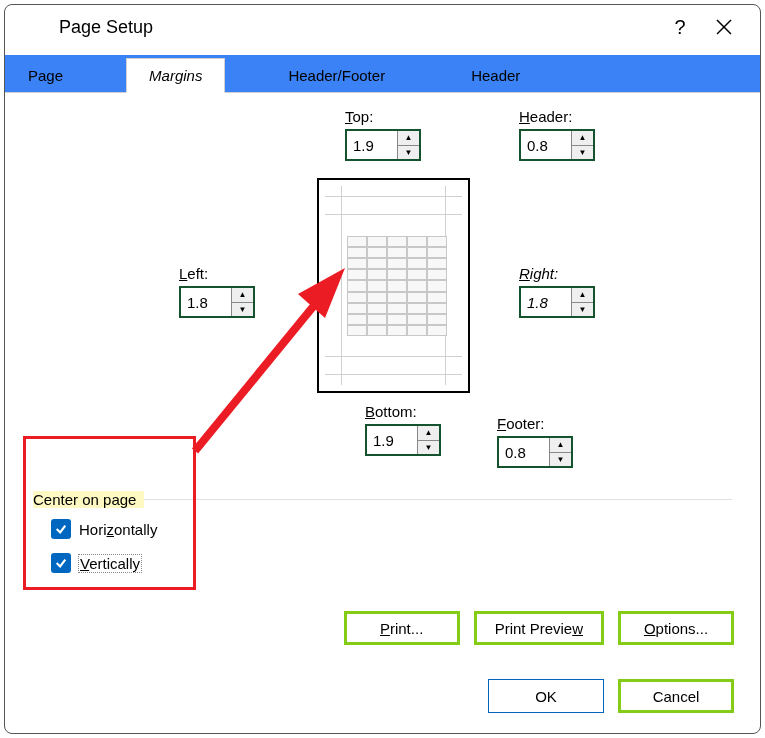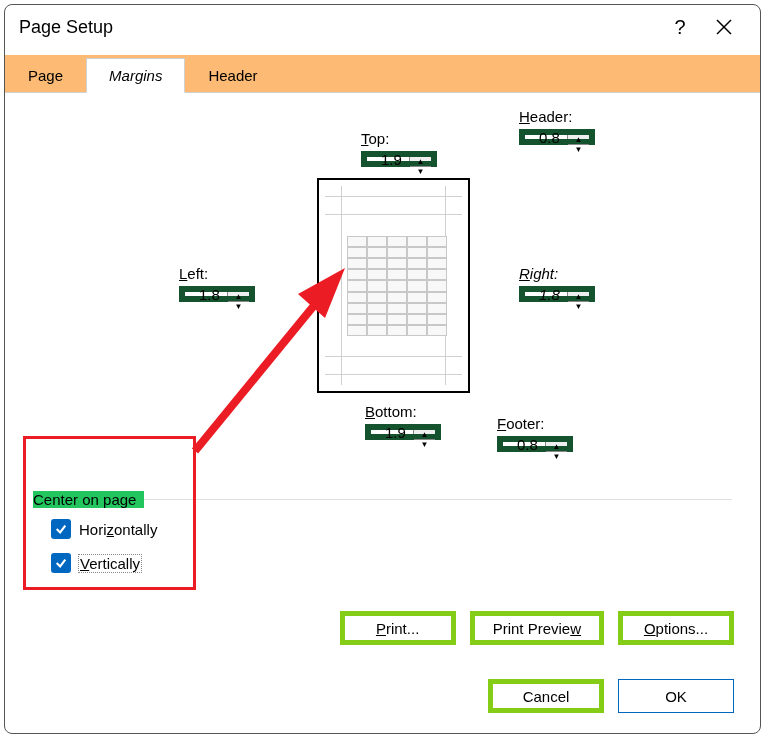--- a/index.html
+++ b/index.html
@@ -24,41 +24,43 @@
     }
     .titlebar {
       height: 44px;
       display: flex;
       align-items: center;
       padding: 0 14px;
       font-size: 18px;
     }
     .titlebar .title {
       flex: 1;
+      margin-left: 40px;
     }
     .titlebar .help,
     .titlebar .close {
       width: 44px;
       height: 44px;
       display: flex;
       align-items: center;
       justify-content: center;
       font-size: 18px;
       cursor: pointer;
     }
     .titlebar .help { font-size: 20px; color: #000; }
     .titlebar .close svg { width: 16px; height: 16px; }
 
     .tabbar {
       display: flex;
-      background: #fdba74;
+      background: #3b82f6;
       border-bottom: 1px solid #d0d0d0;
       height: 38px;
       padding-top: 2px;
       margin-top: 6px;
+      gap: 40px;
     }
     .tab {
       padding: 8px 22px;
       font-size: 15px;
       cursor: pointer;
       border: 1px solid transparent;
       position: relative;
       top: 1px;
     }
     .tab.active {
@@ -78,23 +80,22 @@
       font-size: 15px;
     }
     .fieldgroup .label {
       margin-bottom: 4px;
     }
     .fieldgroup .label .ul { text-decoration: underline; }
 
     .spinner {
       display: flex;
       width: 76px;
-      height: 16px;
-      border: 6px solid #14532d;
-      padding-left: 8px;
+      height: 32px;
+      border: 2px solid #14532d;
     }
     .spinner .val {
       flex: 1;
       padding: 0 6px;
       display: flex;
       align-items: center;
       font-size: 15px;
     }
     .spinner .arrows {
       width: 22px;
@@ -149,21 +150,21 @@
       grid-template-rows: repeat(9, 1fr);
     }
     .grid-preview div {
       border: 0.5px solid #c8c8c8;
       background: #f8f8f8;
     }
 
     .section-label {
       position: absolute;
       font-size: 15px;
-      background: #22c55e;
+      background: #fef9c3;
       padding-right: 8px;
     }
     .section-rule {
       position: absolute;
       left: 28px;
       right: 28px;
       height: 1px;
       background: #e0e0e0;
     }
 
@@ -218,21 +219,21 @@
     .button-row2 {
       position: absolute;
       right: 26px;
       bottom: 20px;
       display: flex;
       gap: 14px;
     }
     button.btn {
       height: 34px;
       background: #fff;
-      border: 5px solid #84cc16;
+      border: 3px solid #84cc16;
       font-size: 15px;
       padding: 0 18px;
       min-width: 116px;
       cursor: pointer;
       font-family: inherit;
     }
     button.btn.default {
       border: 1.5px solid #0067c0;
     }
     .ul { text-decoration: underline; }
@@ -249,26 +250,27 @@
       <svg viewBox="0 0 16 16">
         <line x1="1" y1="1" x2="15" y2="15" stroke="#000" stroke-width="1.5"></line>
         <line x1="15" y1="1" x2="1" y2="15" stroke="#000" stroke-width="1.5"></line>
       </svg>
     </span>
   </div>
 
   <div class="tabbar">
     <div class="tab">Page</div>
     <div class="tab active">Margins</div>
+    <div class="tab">Header/Footer</div>
     <div class="tab">Header</div>
   </div>
 
   <div class="content">
 
-    <div class="fieldgroup" style="left:356px; top:15px;margin-top:22px;">
+    <div class="fieldgroup" style="left:340px; top:15px;">
       <div class="label"><span class="ul">T</span><span>op:</span></div>
       <div class="spinner">
         <div class="val">1.9</div>
         <div class="arrows">
           <div>▲</div>
           <div>▼</div>
         </div>
       </div>
     </div>
 
@@ -414,17 +416,17 @@
 
     <div class="button-row1">
       <button class="btn"><span class="ul">P</span><span>rint...</span></button>
       <button class="btn"><span>Print Previe</span><span class="ul">w</span></button>
       <button class="btn"><span class="ul">O</span><span>ptions...</span></button>
     </div>
 
   </div>
 
   <div class="button-row2">
+    <button class="btn default">OK</button>
     <button class="btn">Cancel</button>
-    <button class="btn default">OK</button>
   </div>
 
 </div>
 
 </body></html>

